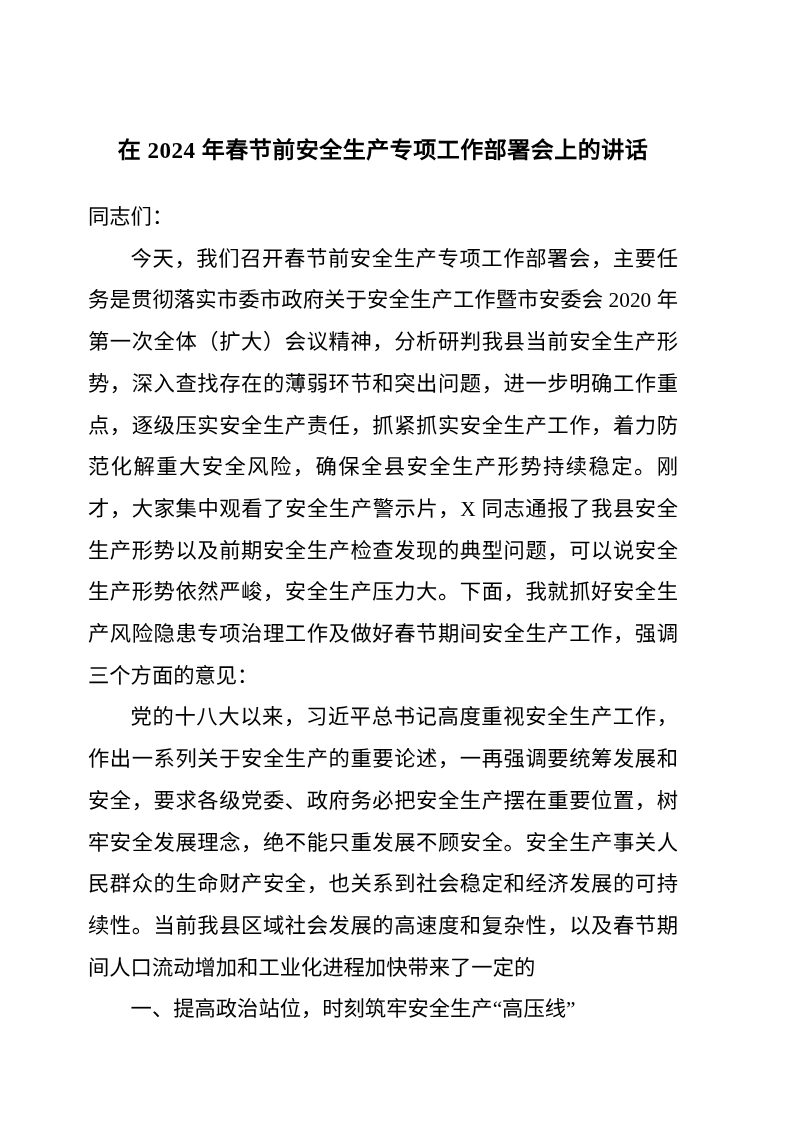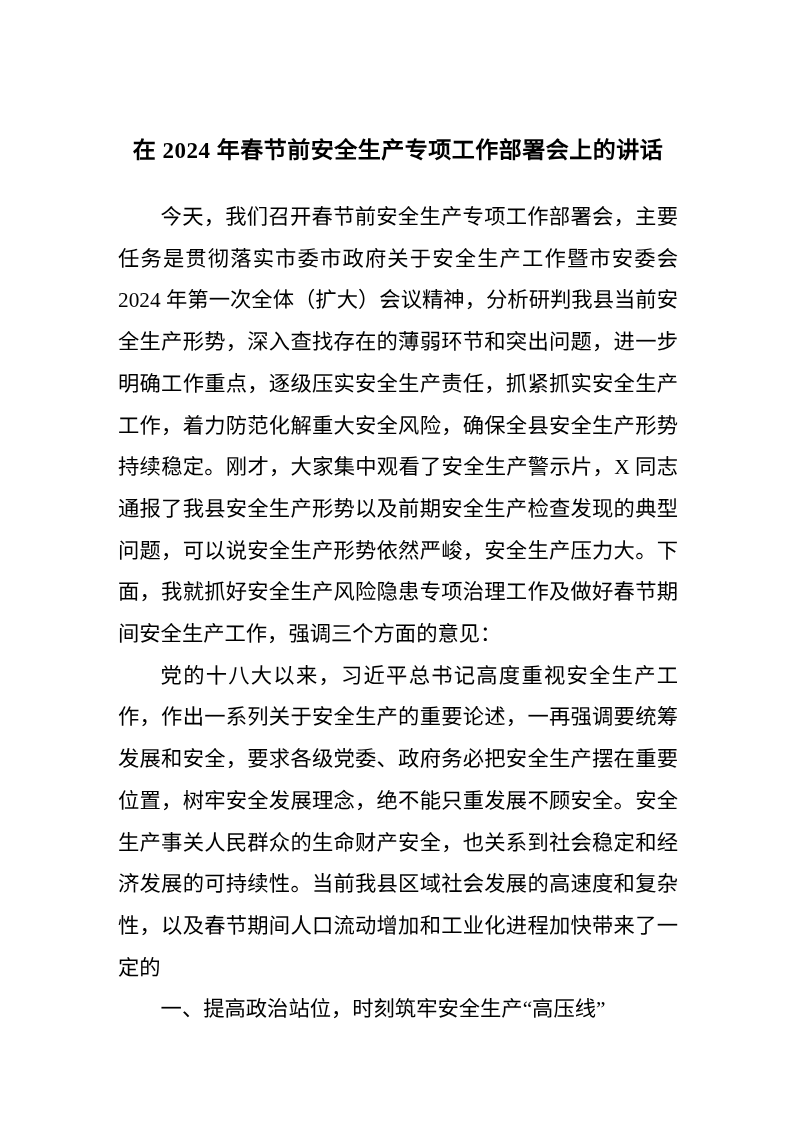--- a/index.html
+++ b/index.html
@@ -8,21 +8,21 @@
     background: #ffffff;
   }
   .page {
     position: relative;
     width: 793px;
     height: 1122px;
     margin: 0 auto;
     background: #ffffff;
     overflow: hidden;
     box-sizing: border-box;
-    padding: 134px 115px 0 118px;
+    padding: 134px 115px 0 88px;
     color: #000000;
     font-family: "Liberation Serif", "DejaVu Serif", serif;
   }
   .doc-title {
     font-size: 23px;
     font-weight: 700;
     line-height: 34px;
     text-align: center;
     margin: 0 0 29px 0;
     letter-spacing: 0.5px;
@@ -38,19 +38,20 @@
   .indent {
     text-indent: 2em;
   }
 </style>
 </head>
 <body>
 
 <div class="page">
   <h1 class="doc-title">在 2024 年春节前安全生产专项工作部署会上的讲话</h1>
 
+  <p class="para">同志们：</p>
 
-  <p class="para indent">今天，我们召开春节前安全生产专项工作部署会，主要任务是贯彻落实市委市政府关于安全生产工作暨市安委会 2024 年第一次全体（扩大）会议精神，分析研判我县当前安全生产形势，深入查找存在的薄弱环节和突出问题，进一步明确工作重点，逐级压实安全生产责任，抓紧抓实安全生产工作，着力防范化解重大安全风险，确保全县安全生产形势持续稳定。刚才，大家集中观看了安全生产警示片，X 同志通报了我县安全生产形势以及前期安全生产检查发现的典型问题，可以说安全生产形势依然严峻，安全生产压力大。下面，我就抓好安全生产风险隐患专项治理工作及做好春节期间安全生产工作，强调三个方面的意见：</p>
+  <p class="para indent">今天，我们召开春节前安全生产专项工作部署会，主要任务是贯彻落实市委市政府关于安全生产工作暨市安委会 2020 年第一次全体（扩大）会议精神，分析研判我县当前安全生产形势，深入查找存在的薄弱环节和突出问题，进一步明确工作重点，逐级压实安全生产责任，抓紧抓实安全生产工作，着力防范化解重大安全风险，确保全县安全生产形势持续稳定。刚才，大家集中观看了安全生产警示片，X 同志通报了我县安全生产形势以及前期安全生产检查发现的典型问题，可以说安全生产形势依然严峻，安全生产压力大。下面，我就抓好安全生产风险隐患专项治理工作及做好春节期间安全生产工作，强调三个方面的意见：</p>
 
   <p class="para indent">党的十八大以来，习近平总书记高度重视安全生产工作，作出一系列关于安全生产的重要论述，一再强调要统筹发展和安全，要求各级党委、政府务必把安全生产摆在重要位置，树牢安全发展理念，绝不能只重发展不顾安全。安全生产事关人民群众的生命财产安全，也关系到社会稳定和经济发展的可持续性。当前我县区域社会发展的高速度和复杂性，以及春节期间人口流动增加和工业化进程加快带来了一定的</p>
 
   <p class="para indent">一、提高政治站位，时刻筑牢安全生产“高压线”</p>
 </div>
 
 </body></html>

